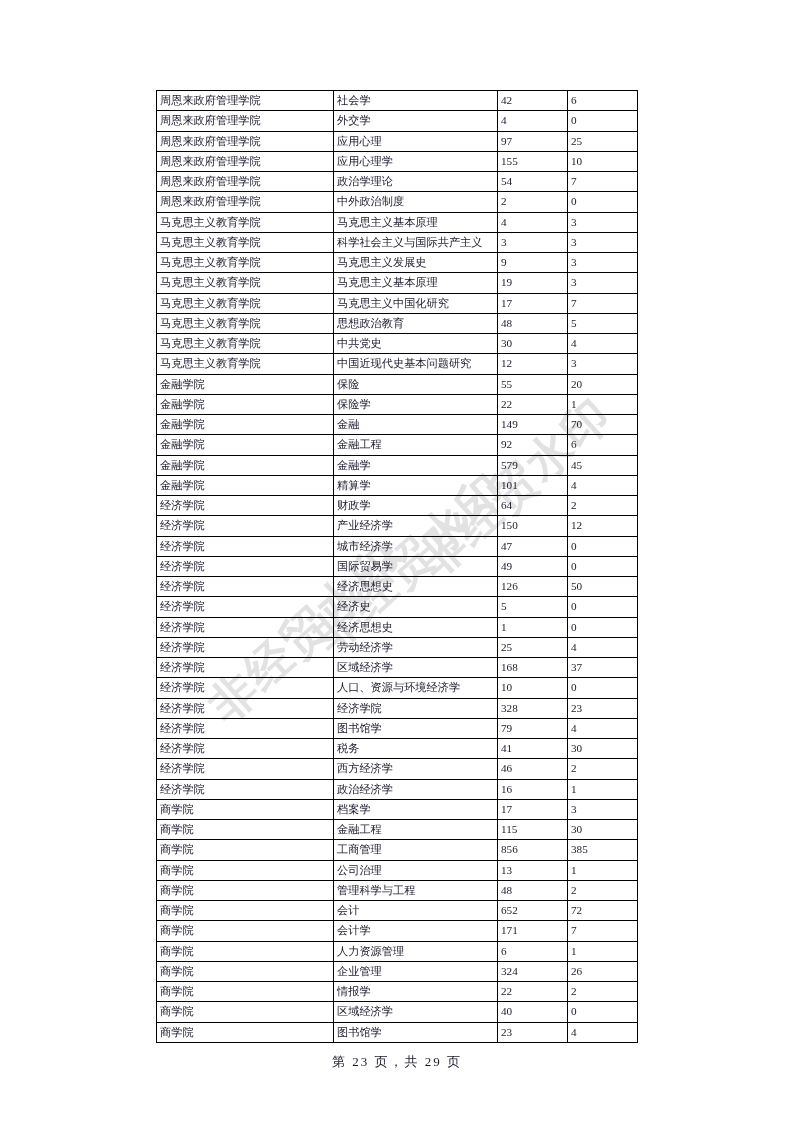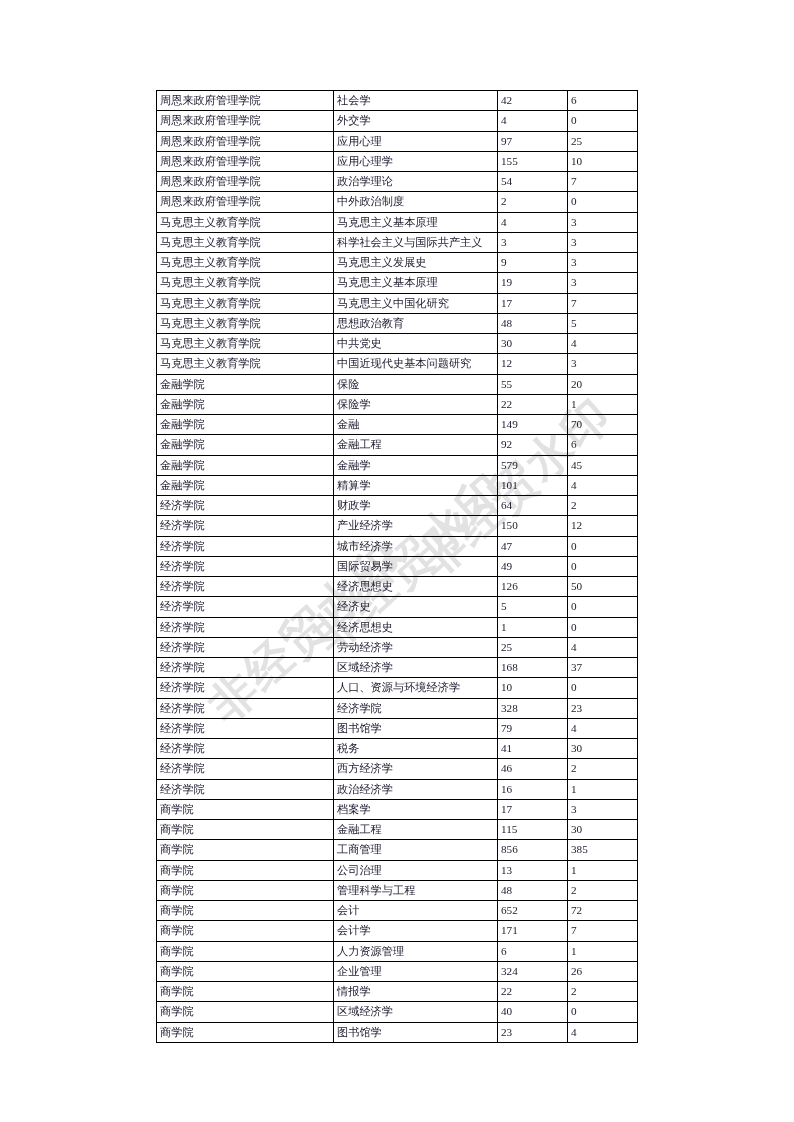--- a/index.html
+++ b/index.html
@@ -390,14 +390,15 @@
         </tr>
         <tr>
           <td>商学院</td>
           <td>图书馆学</td>
           <td class="num">23</td>
           <td class="num">4</td>
         </tr>
       </tbody>
   </table>
 
+  <div id="page-footer">第 23 页，共 29 页</div>
 
 </div>
 
 </body></html>

